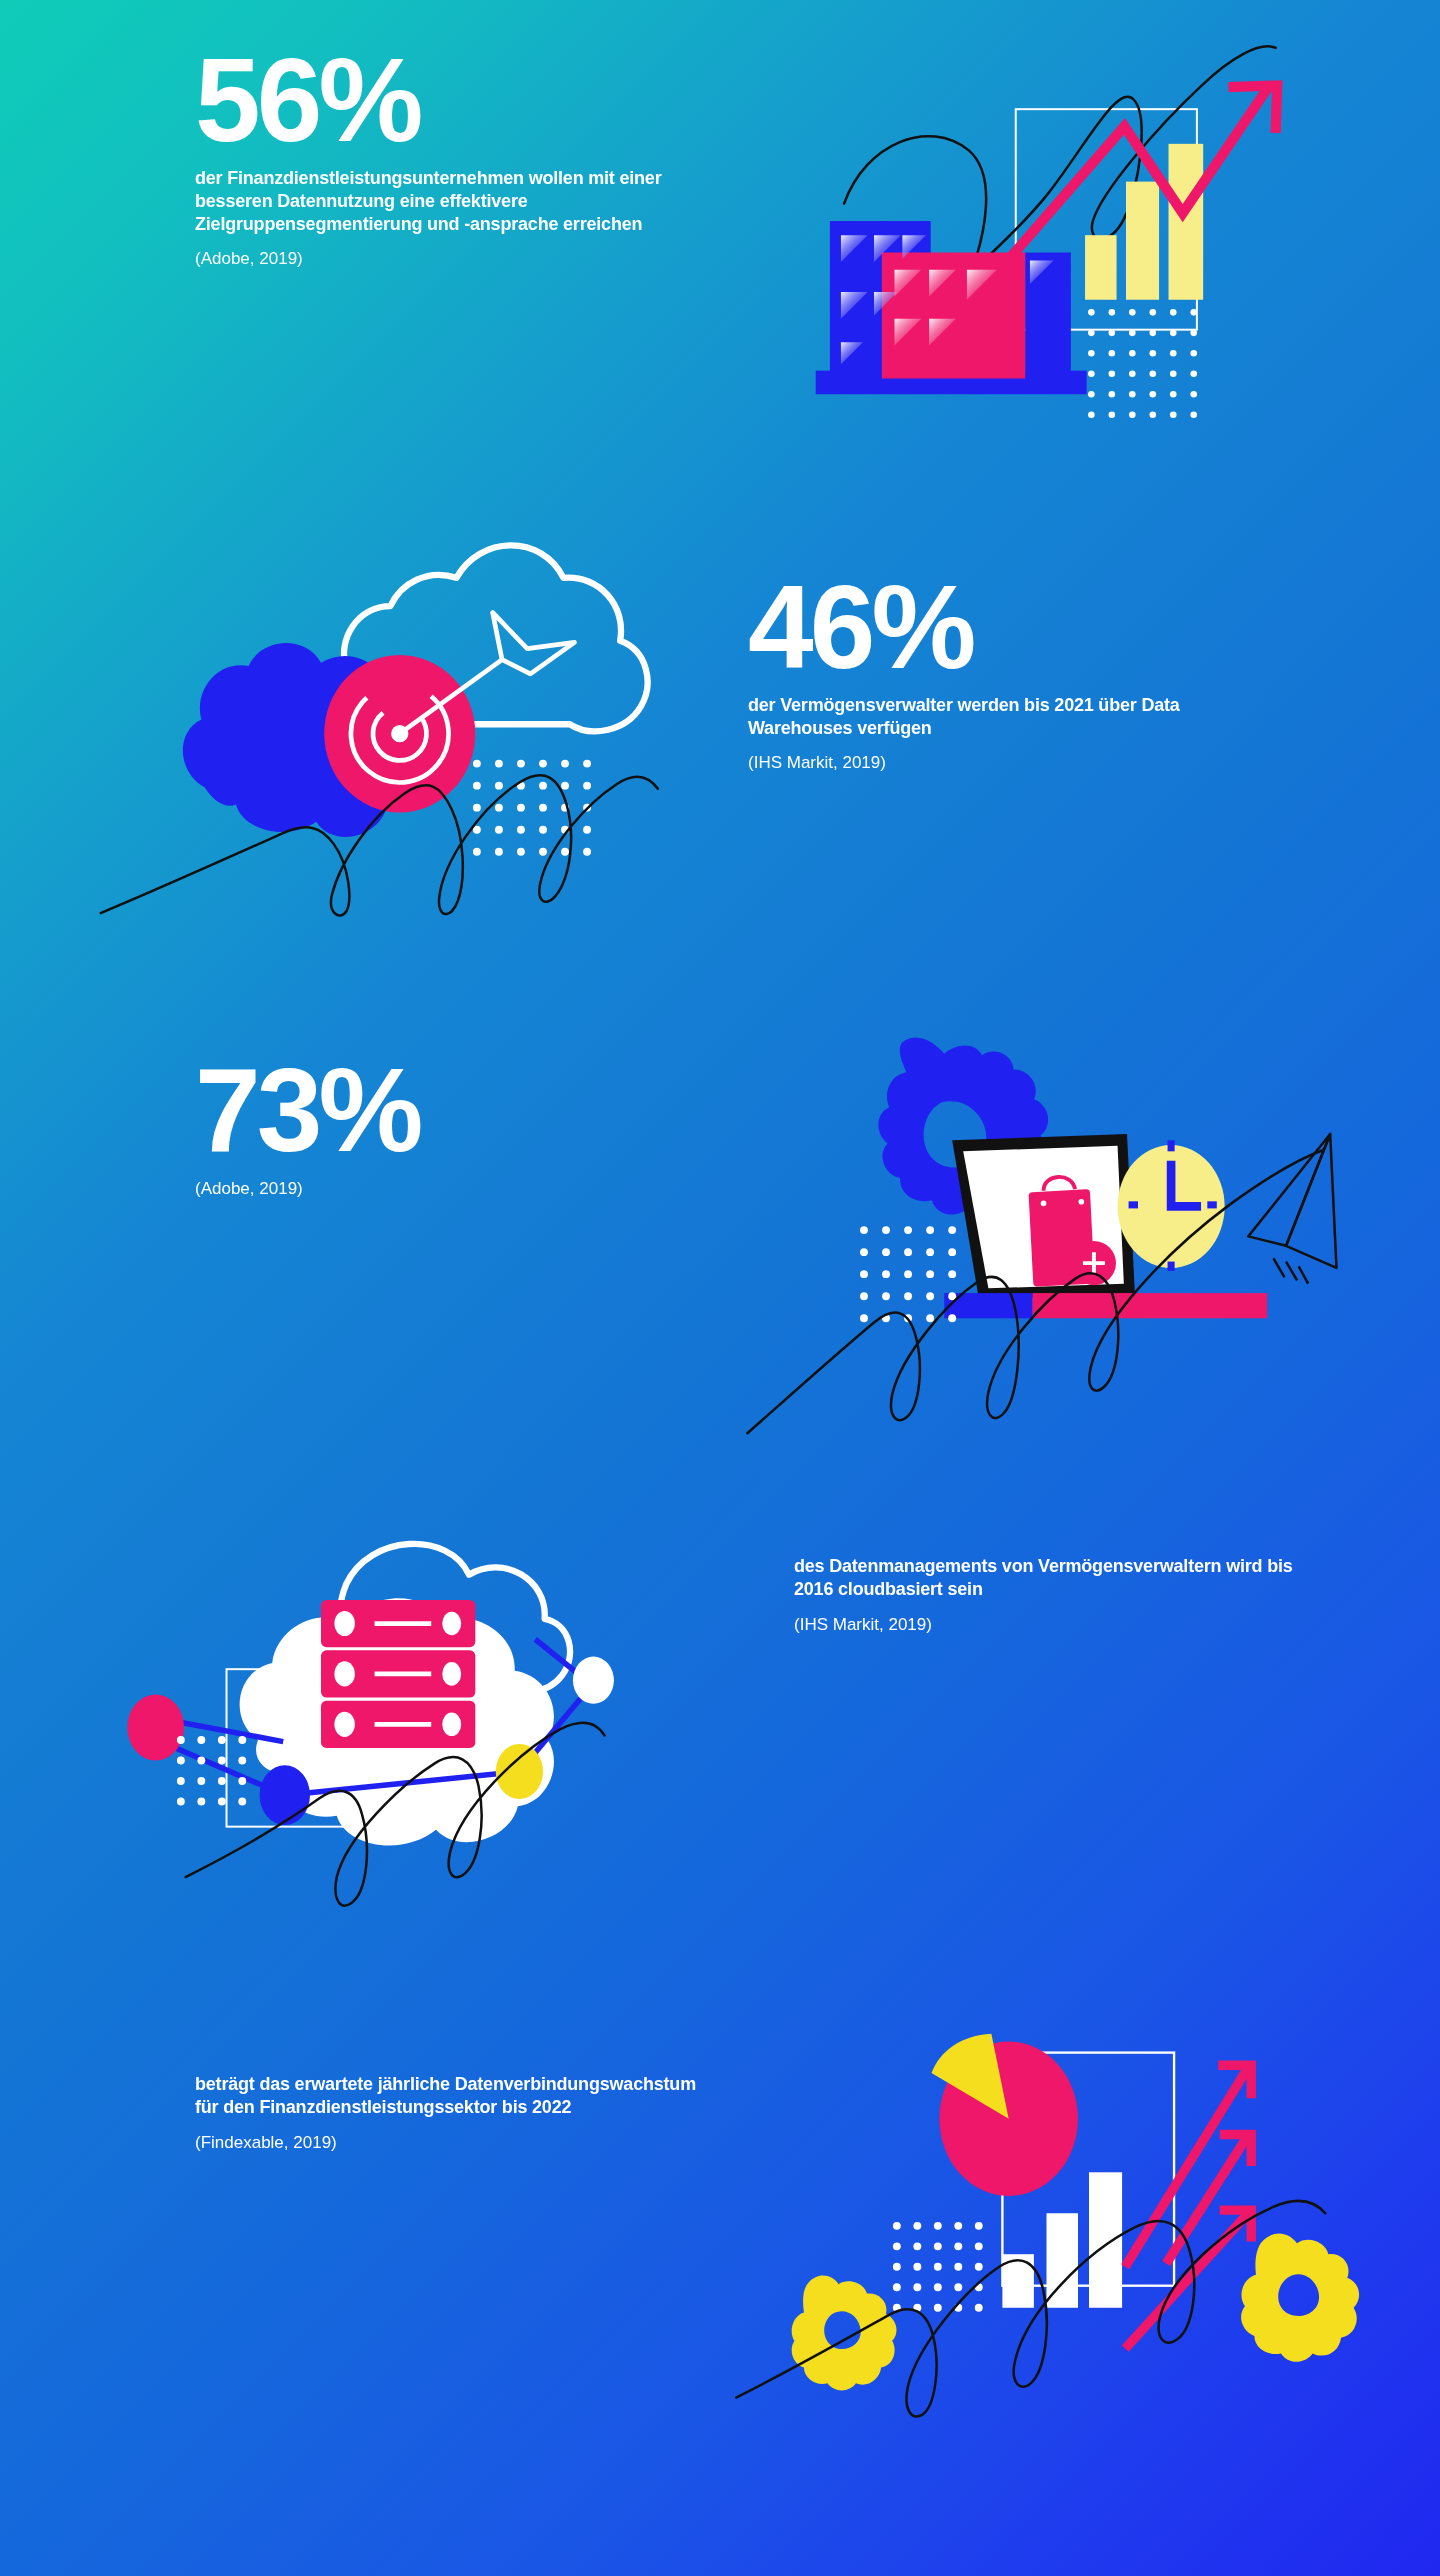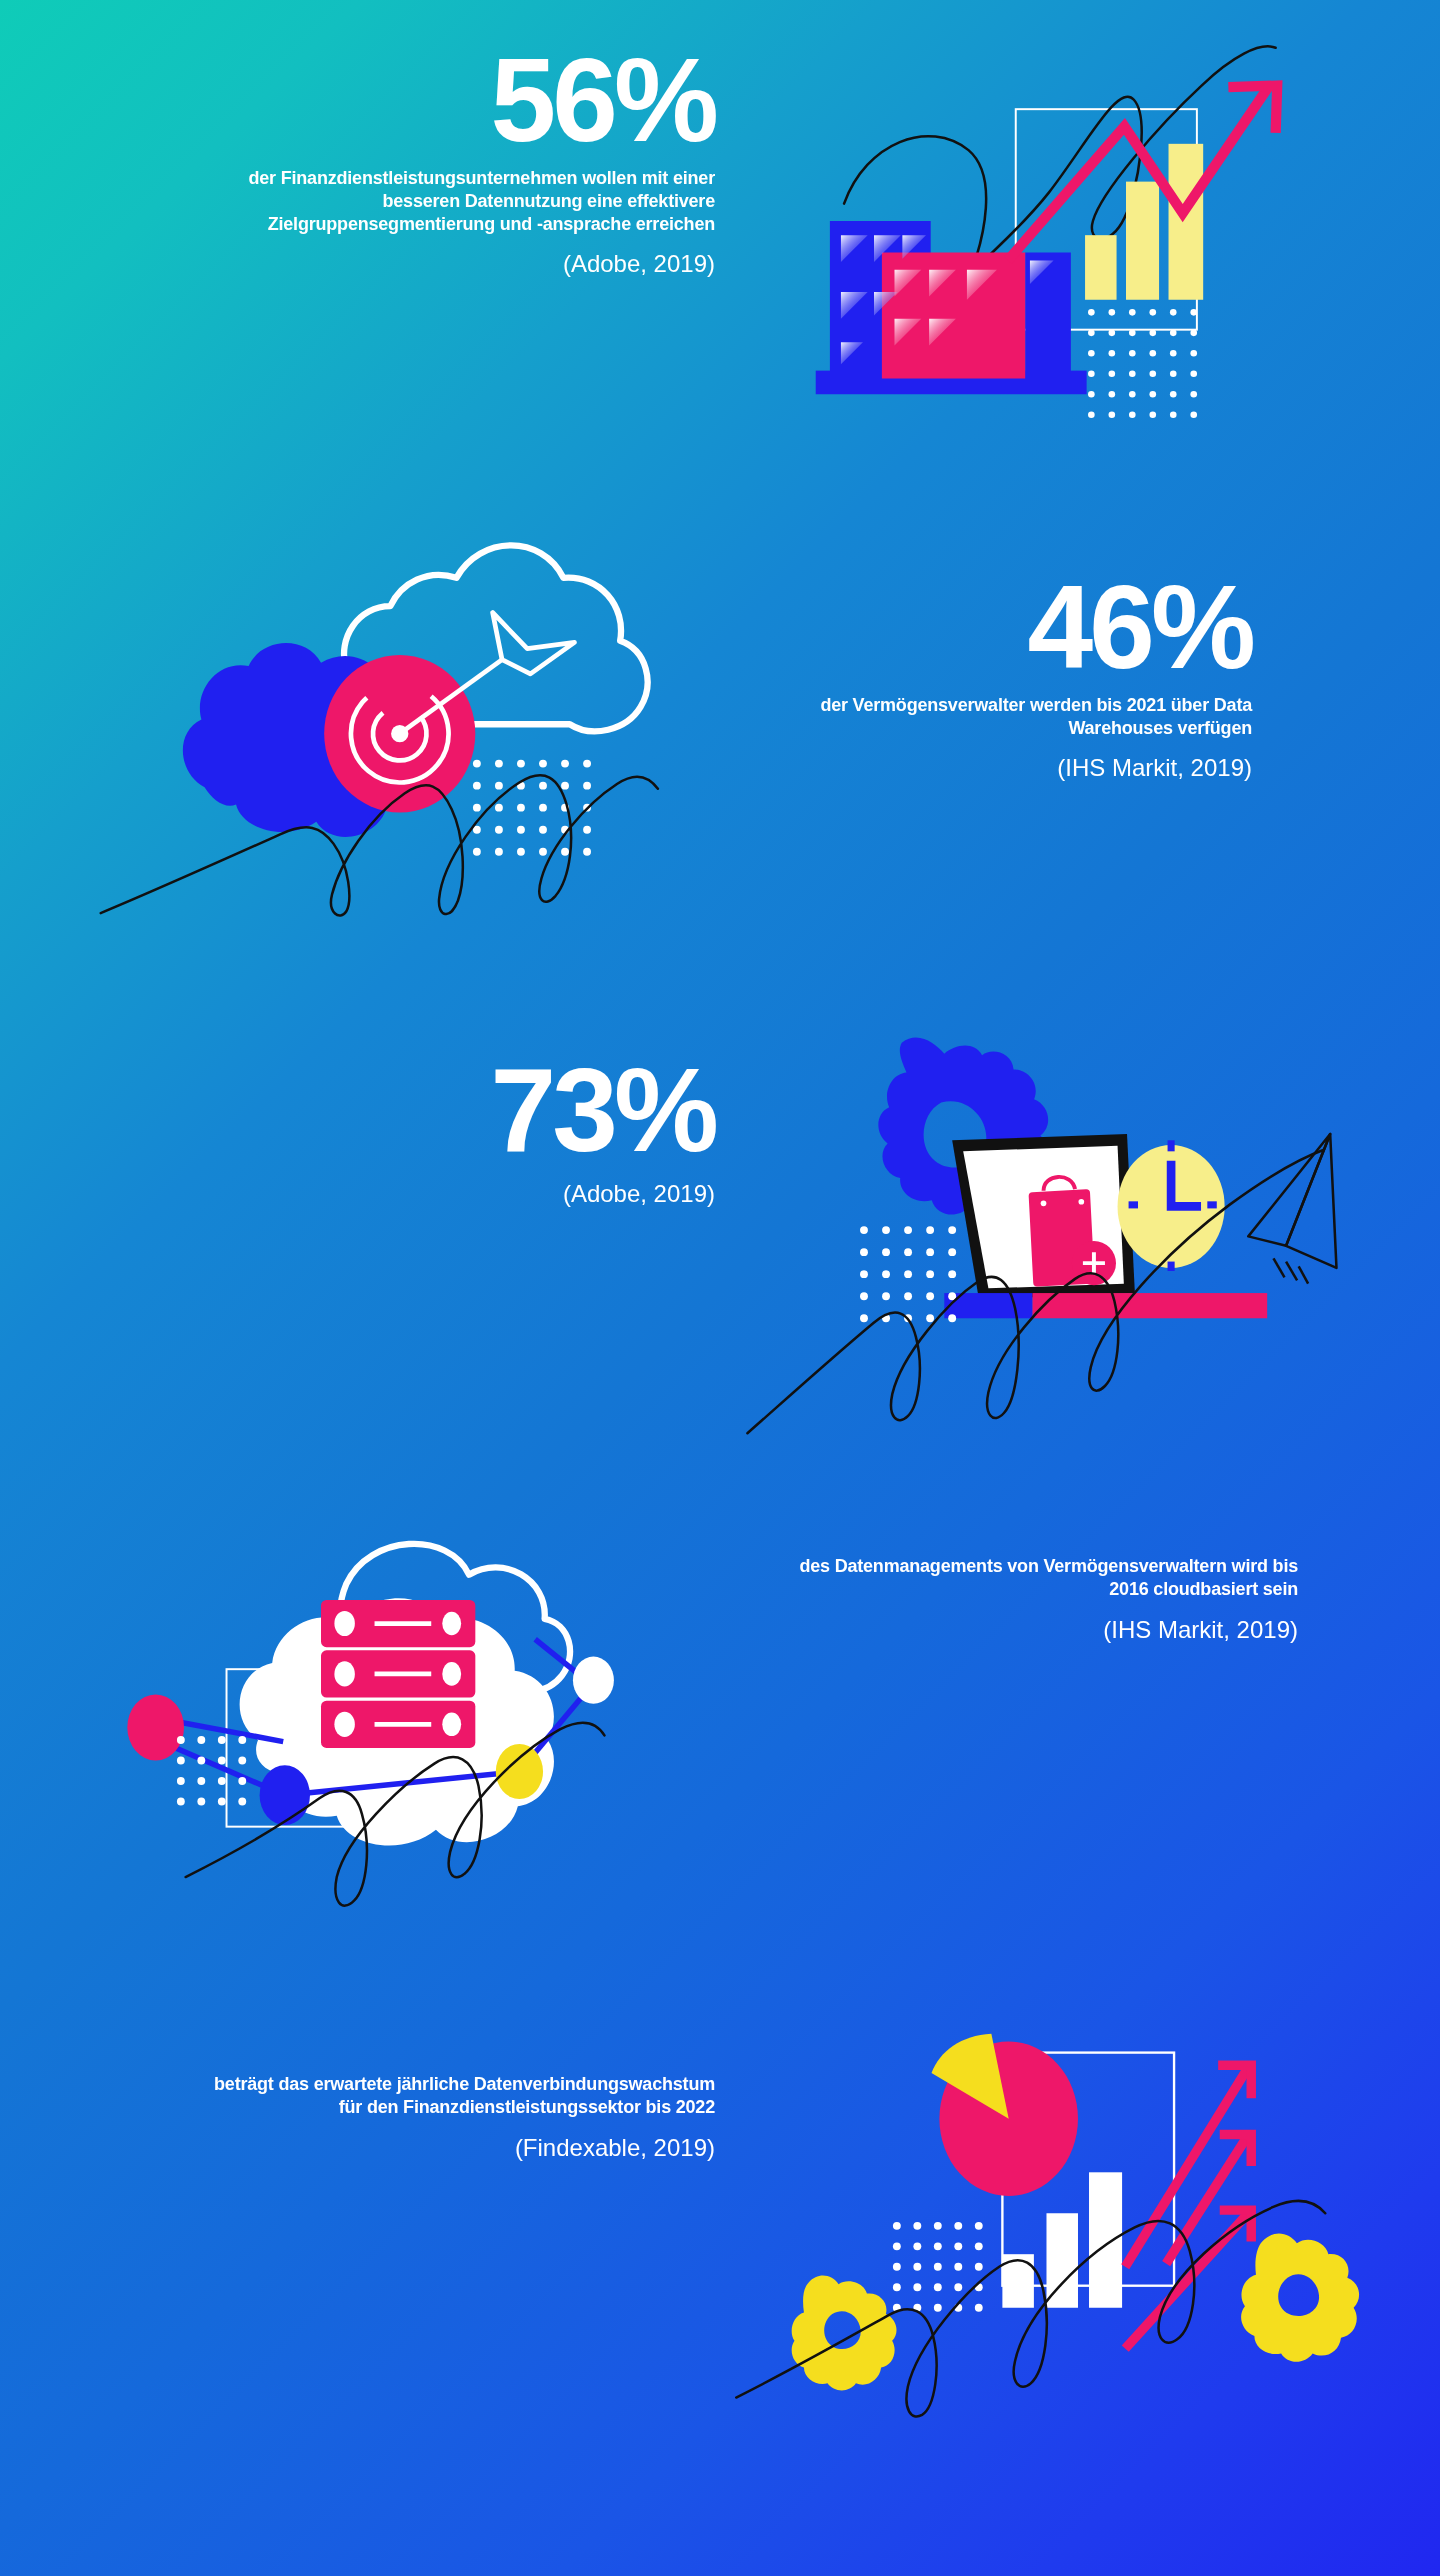--- a/index.html
+++ b/index.html
@@ -14,21 +14,21 @@
         #159FCC 22%,
         #1586D3 34%,
         #1476D4 50%,
         #1569DB 63%,
         #1A55E6 78%,
         #1F3BEE 90%,
         #2027F0 100%);
     overflow:hidden;
     position:relative;
   }
-  .page { position:relative; width:1440px; height:2095px;text-align:right; }
+  .page { position:relative; width:1440px; height:2095px; }
 
   
   .stat { position:absolute; }
   .pct {
     color:#ffffff;
     font-weight:bold;
     font-size:118px;
     line-height:0.93;
     letter-spacing:-3.9px;
   }
@@ -36,21 +36,21 @@
     color:#ffffff;
     font-weight:bold;
     font-size:18px;
     line-height:1.28;
     margin-top:11px;
     letter-spacing:-0.2px;
   }
   .source {
     color:#ffffff;
     font-weight:normal;
-    font-size:24px;
+    font-size:17px;
     line-height:1.3;
     margin-top:12.6px;
   }
 
   
   #stat1 { left:195px; top:46px;  width:520px; }
   #stat2 { left:748px; top:573px; width:504px; }
   #stat3 { left:195px; top:1056px; width:520px; }
   #stat4 { left:794px; top:1544px; width:504px; }
   #stat5 { left:195px; top:2062px; width:520px; }

